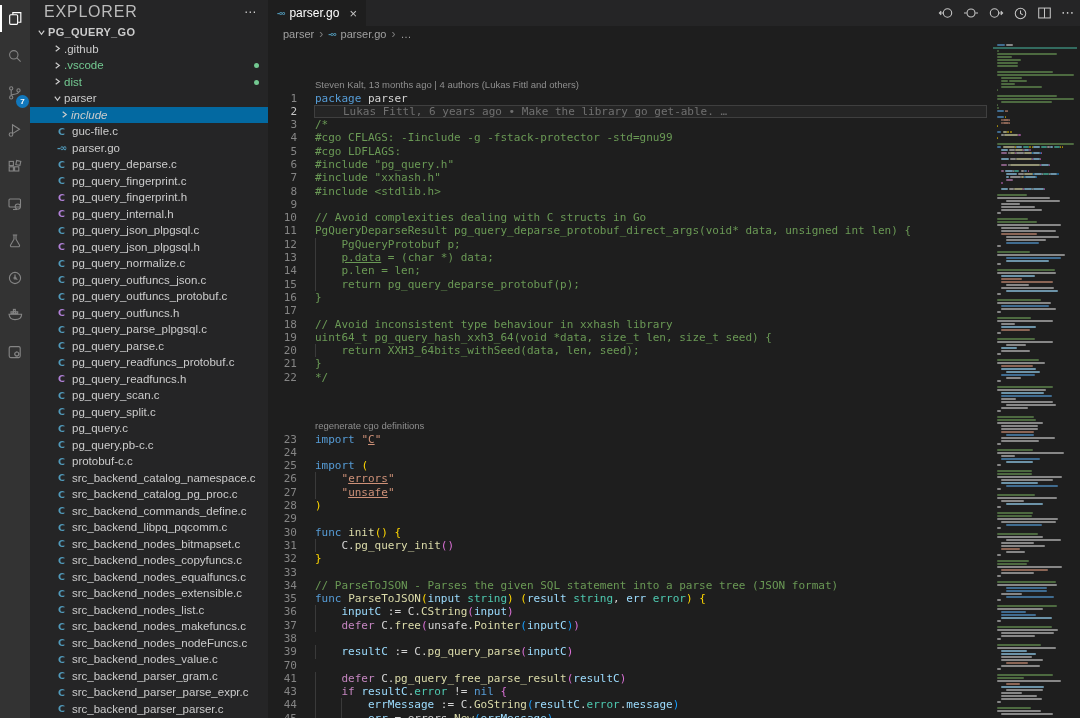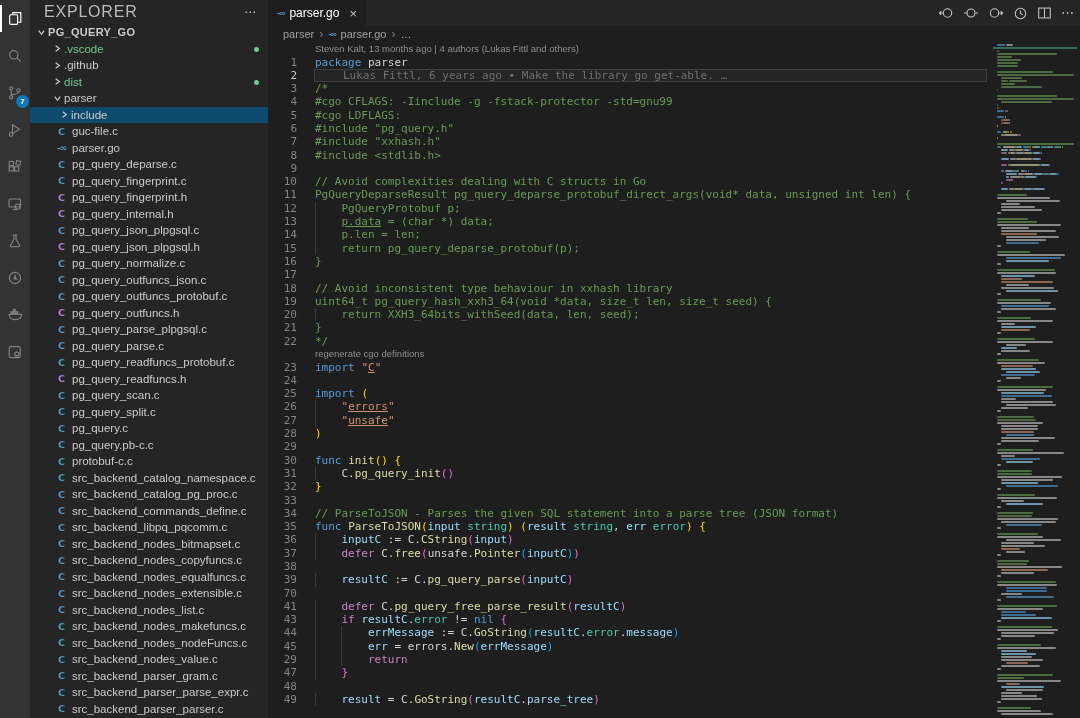--- a/index.html
+++ b/index.html
@@ -15,21 +15,21 @@
   .ab-item.active::before{content:"";position:absolute;left:0;top:5px;bottom:5px;width:2px;background:#ffffff;}
   .ab-badge{position:absolute;right:1px;bottom:3px;min-width:13px;height:13px;border-radius:8px;
     background:#1177bb;color:#fff;font-size:8px;display:flex;align-items:center;justify-content:center;font-weight:700;}
 
   
   .sidebar{width:238px;background:#252526;flex:none;font-size:12px;overflow:hidden;}
   .sidebar-header{height:24px;display:flex;align-items:center;justify-content:space-between;padding:0 12px 0 14px;}
   .sidebar-title{font-size:16px;letter-spacing:.8px;color:#bbbbbb;}
   .sidebar-more{color:#cccccc;font-size:12px;cursor:pointer;}
   .tree-row{height:16.5px;display:flex;align-items:center;white-space:nowrap;position:relative;cursor:pointer;}
-  .tree-row.selected{background:#0c4a6e;}
+  .tree-row.selected{background:#0369a1;font-style:italic;}
   .tree-row .lbl{font-size:11.5px;color:#cccccc;}
   .tree-row .lbl.green{color:#73c991;}
   .root-row .lbl{font-weight:700;font-size:11px;letter-spacing:.3px;}
   .chev{width:14px;flex:none;display:flex;align-items:center;justify-content:center;}
   .chev svg{stroke:#cccccc;fill:none;stroke-width:1.3;}
   .chev.open svg{transform:rotate(90deg);}
   .ficon{width:13px;flex:none;font:700 9.5px "DejaVu Sans",sans-serif;text-align:center;margin-right:4px;}
   .ficon.c{color:#519aba;} .ficon.h{color:#b180d7;} .ficon.go{color:#519aba;font-size:9px;letter-spacing:-1px;}
   .gitdot{position:absolute;right:9px;top:6px;width:5px;height:5px;border-radius:50%;background:#73c991;}
 
@@ -43,21 +43,21 @@
   .ea-icon{cursor:pointer;display:flex;}
   .ea-icon svg{stroke:#c5c5c5;fill:none;stroke-width:1.1;}
   .ea-more{color:#c5c5c5;font-size:13px;cursor:pointer;line-height:10px;}
 
   .breadcrumb{height:16px;flex:none;display:flex;align-items:center;gap:5px;padding-left:15px;font-size:11px;color:#a0a0a0;}
   .breadcrumb .seg{cursor:pointer;}
   .breadcrumb .sep{color:#7a7a7a;font-size:12px;}
 
   .code-area{flex:1;display:flex;overflow:hidden;position:relative;}
   .code-scroll{flex:1;min-width:0;font-family:"DejaVu Sans Mono",monospace;font-size:11px;overflow:hidden;padding-top:1px;}
-  .lens-row{height:12.5px;line-height:12.5px;padding-left:47px;font:9.5px "Liberation Sans",sans-serif;color:#8f8f8f;cursor:pointer;}
+  .lens-row{height:12.5px;line-height:12.5px;padding-left:47px;font:9.5px "Liberation Sans",sans-serif;color:#8f8f8f;cursor:pointer;margin-top:36px;}
   .code-line{height:13.3px;line-height:13.3px;display:flex;white-space:pre;position:relative;}
   .lnum{width:29px;flex:none;text-align:right;color:#858585;cursor:pointer;}
   .lnum.cur{color:#c6c6c6;}
   .gutgap{width:18px;flex:none;}
   .curbox{position:absolute;left:46px;right:6px;top:0;bottom:0;background:rgba(255,255,255,.035);
     border:1px solid rgba(255,255,255,.12);}
   .guide{position:absolute;top:0;bottom:0;width:1px;background:#3a3a3a;}
   .blame{color:#6b6b6b;padding-left:28px;}
   .kw{color:#569cd6;} .ct{color:#c586c0;} .fn{color:#dcdcaa;} .ty{color:#4ec9b0;}
   .va{color:#9cdcfe;} .st{color:#ce9178;} .co{color:#6a9955;} .pu{color:#d4d4d4;}
@@ -160,30 +160,30 @@
         </span>
       <span class="lbl">PG_QUERY_GO</span>
     </div>
     <div id="filetree">
         <div class="tree-row" style="padding-left: 20px;">
           <span class="chev">
             <svg width="9" height="9" viewBox="0 0 10 10">
               <path d="M3 2 L7 5 L3 8"></path>
             </svg>
           </span>
-          <span class="lbl green">.vscode</span>
-          <span class="gitdot"></span>
+          <span class="lbl">.github</span>
         </div>
         <div class="tree-row" style="padding-left: 20px;">
           <span class="chev">
             <svg width="9" height="9" viewBox="0 0 10 10">
               <path d="M3 2 L7 5 L3 8"></path>
             </svg>
           </span>
-          <span class="lbl">.github</span>
+          <span class="lbl green">.vscode</span>
+          <span class="gitdot"></span>
         </div>
         <div class="tree-row" style="padding-left: 20px;">
           <span class="chev">
             <svg width="9" height="9" viewBox="0 0 10 10">
               <path d="M3 2 L7 5 L3 8"></path>
             </svg>
           </span>
           <span class="lbl green">dist</span>
           <span class="gitdot"></span>
         </div>

